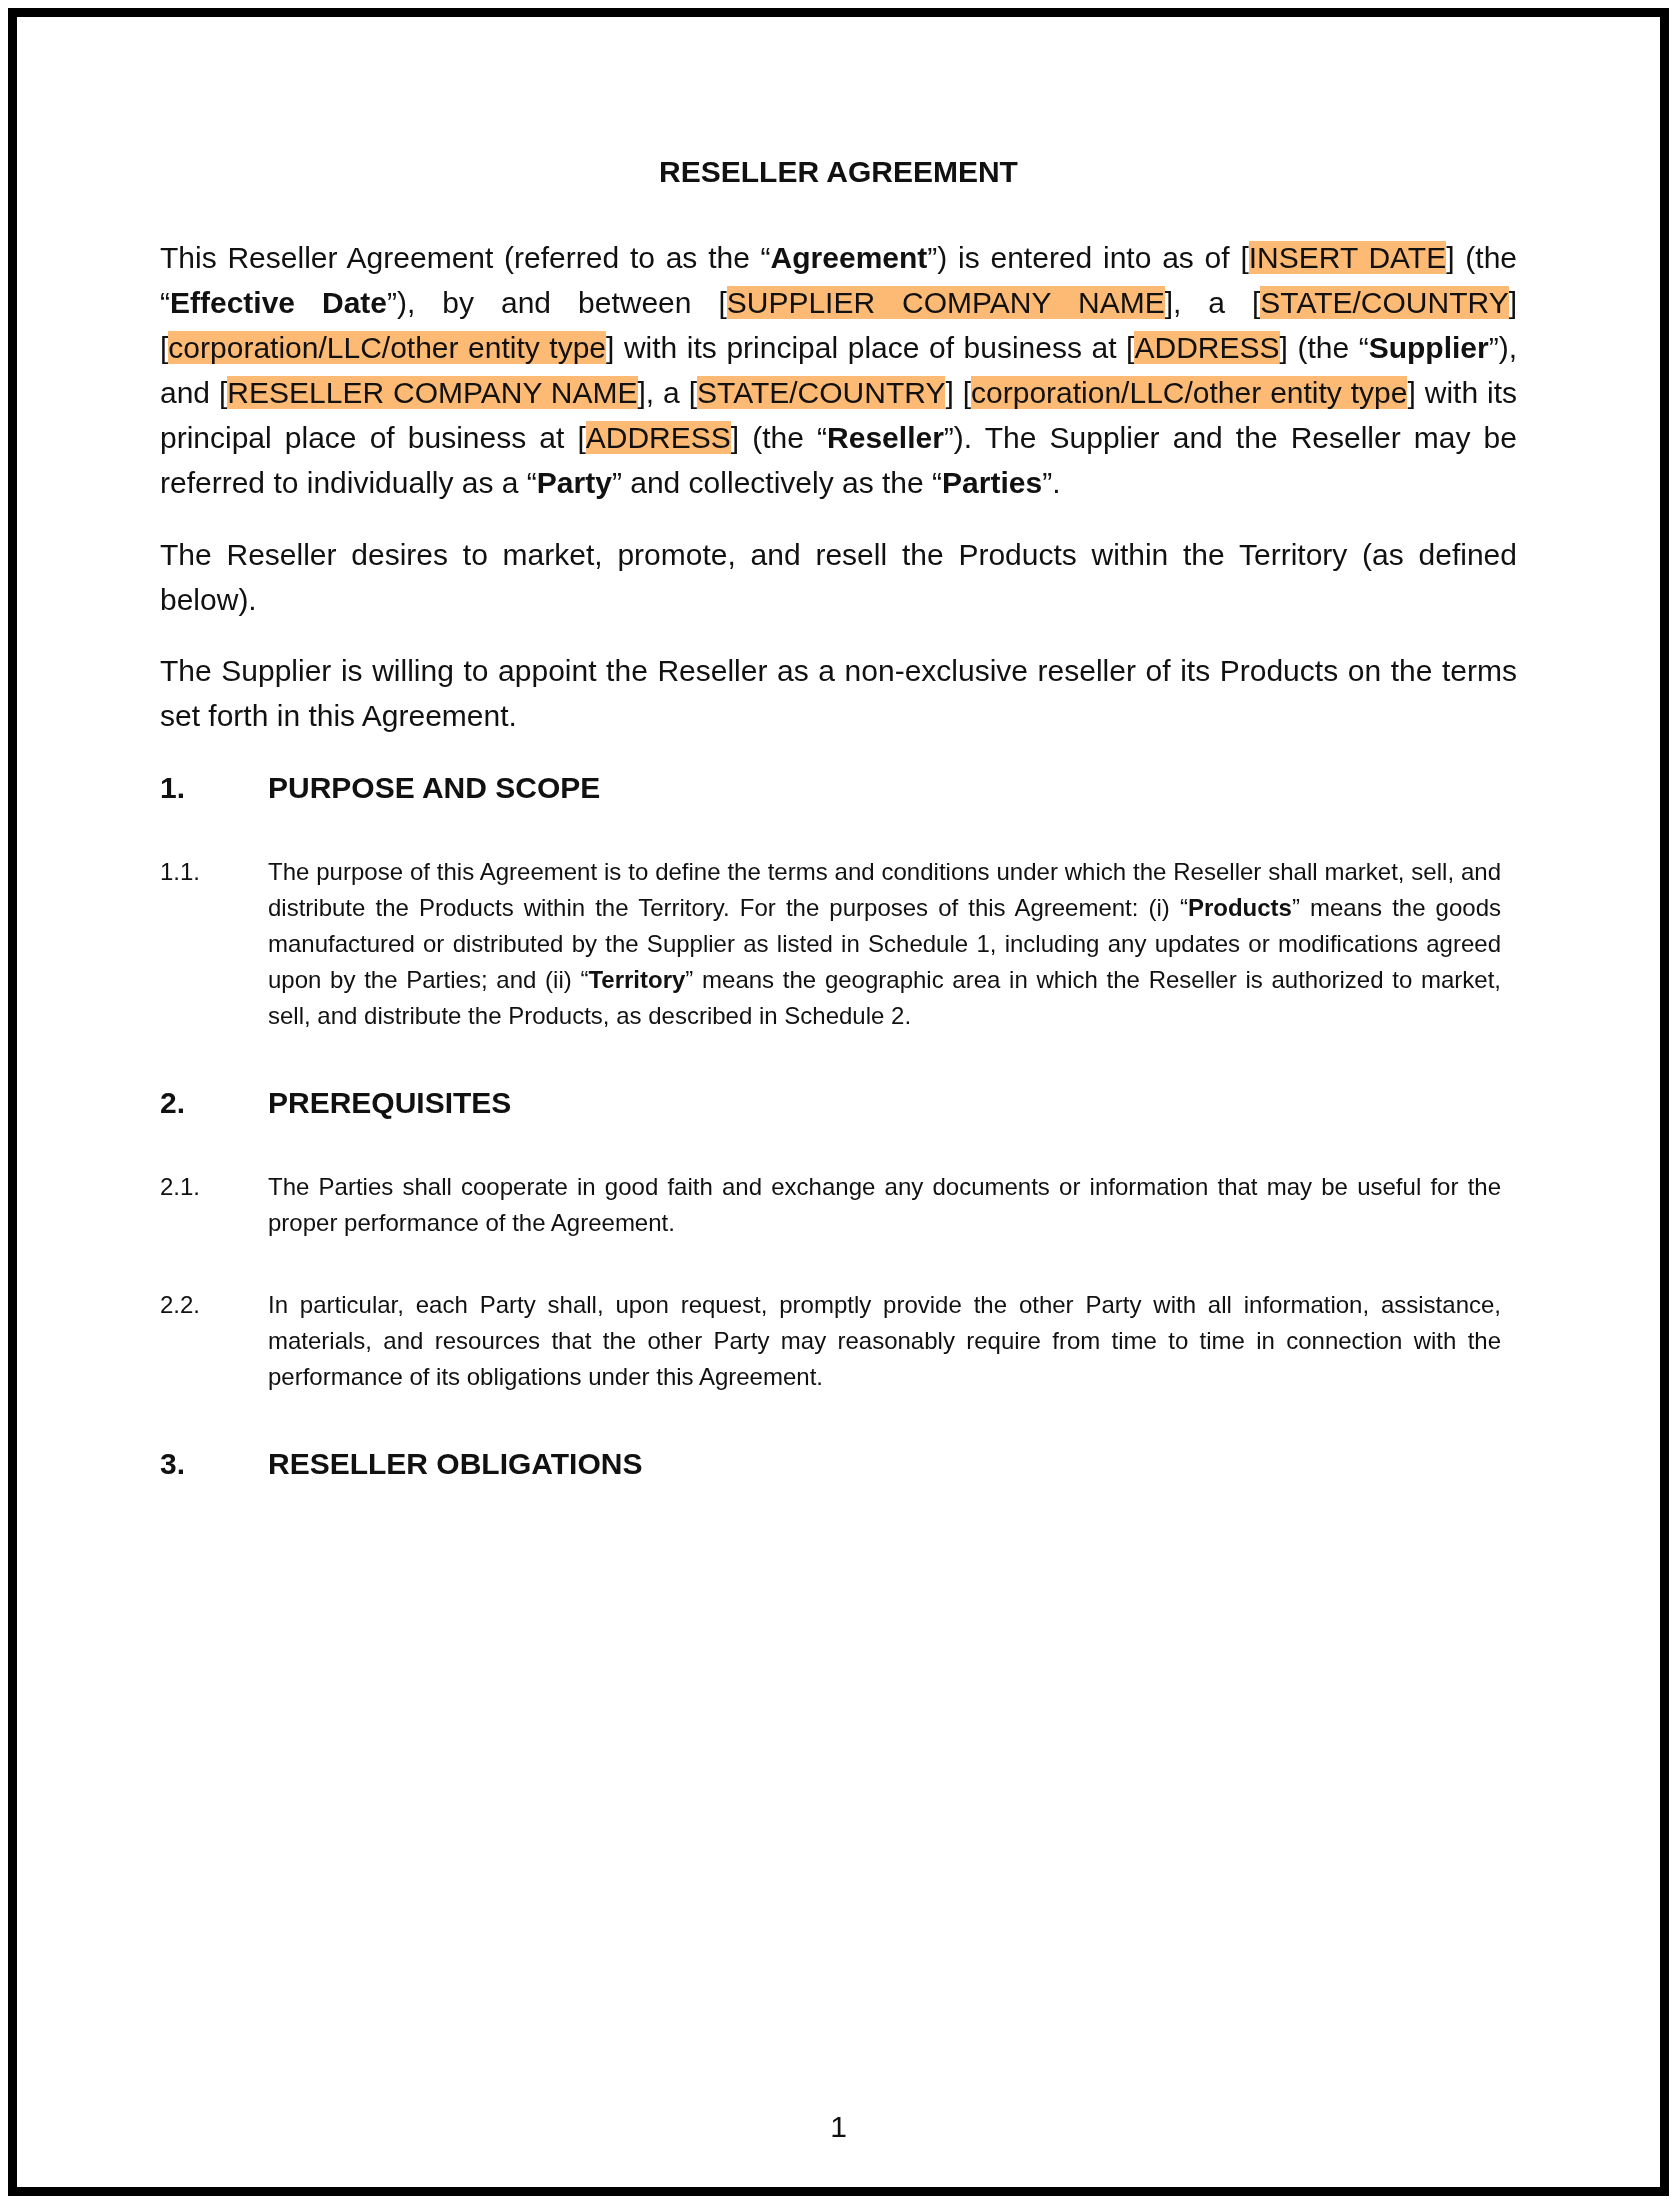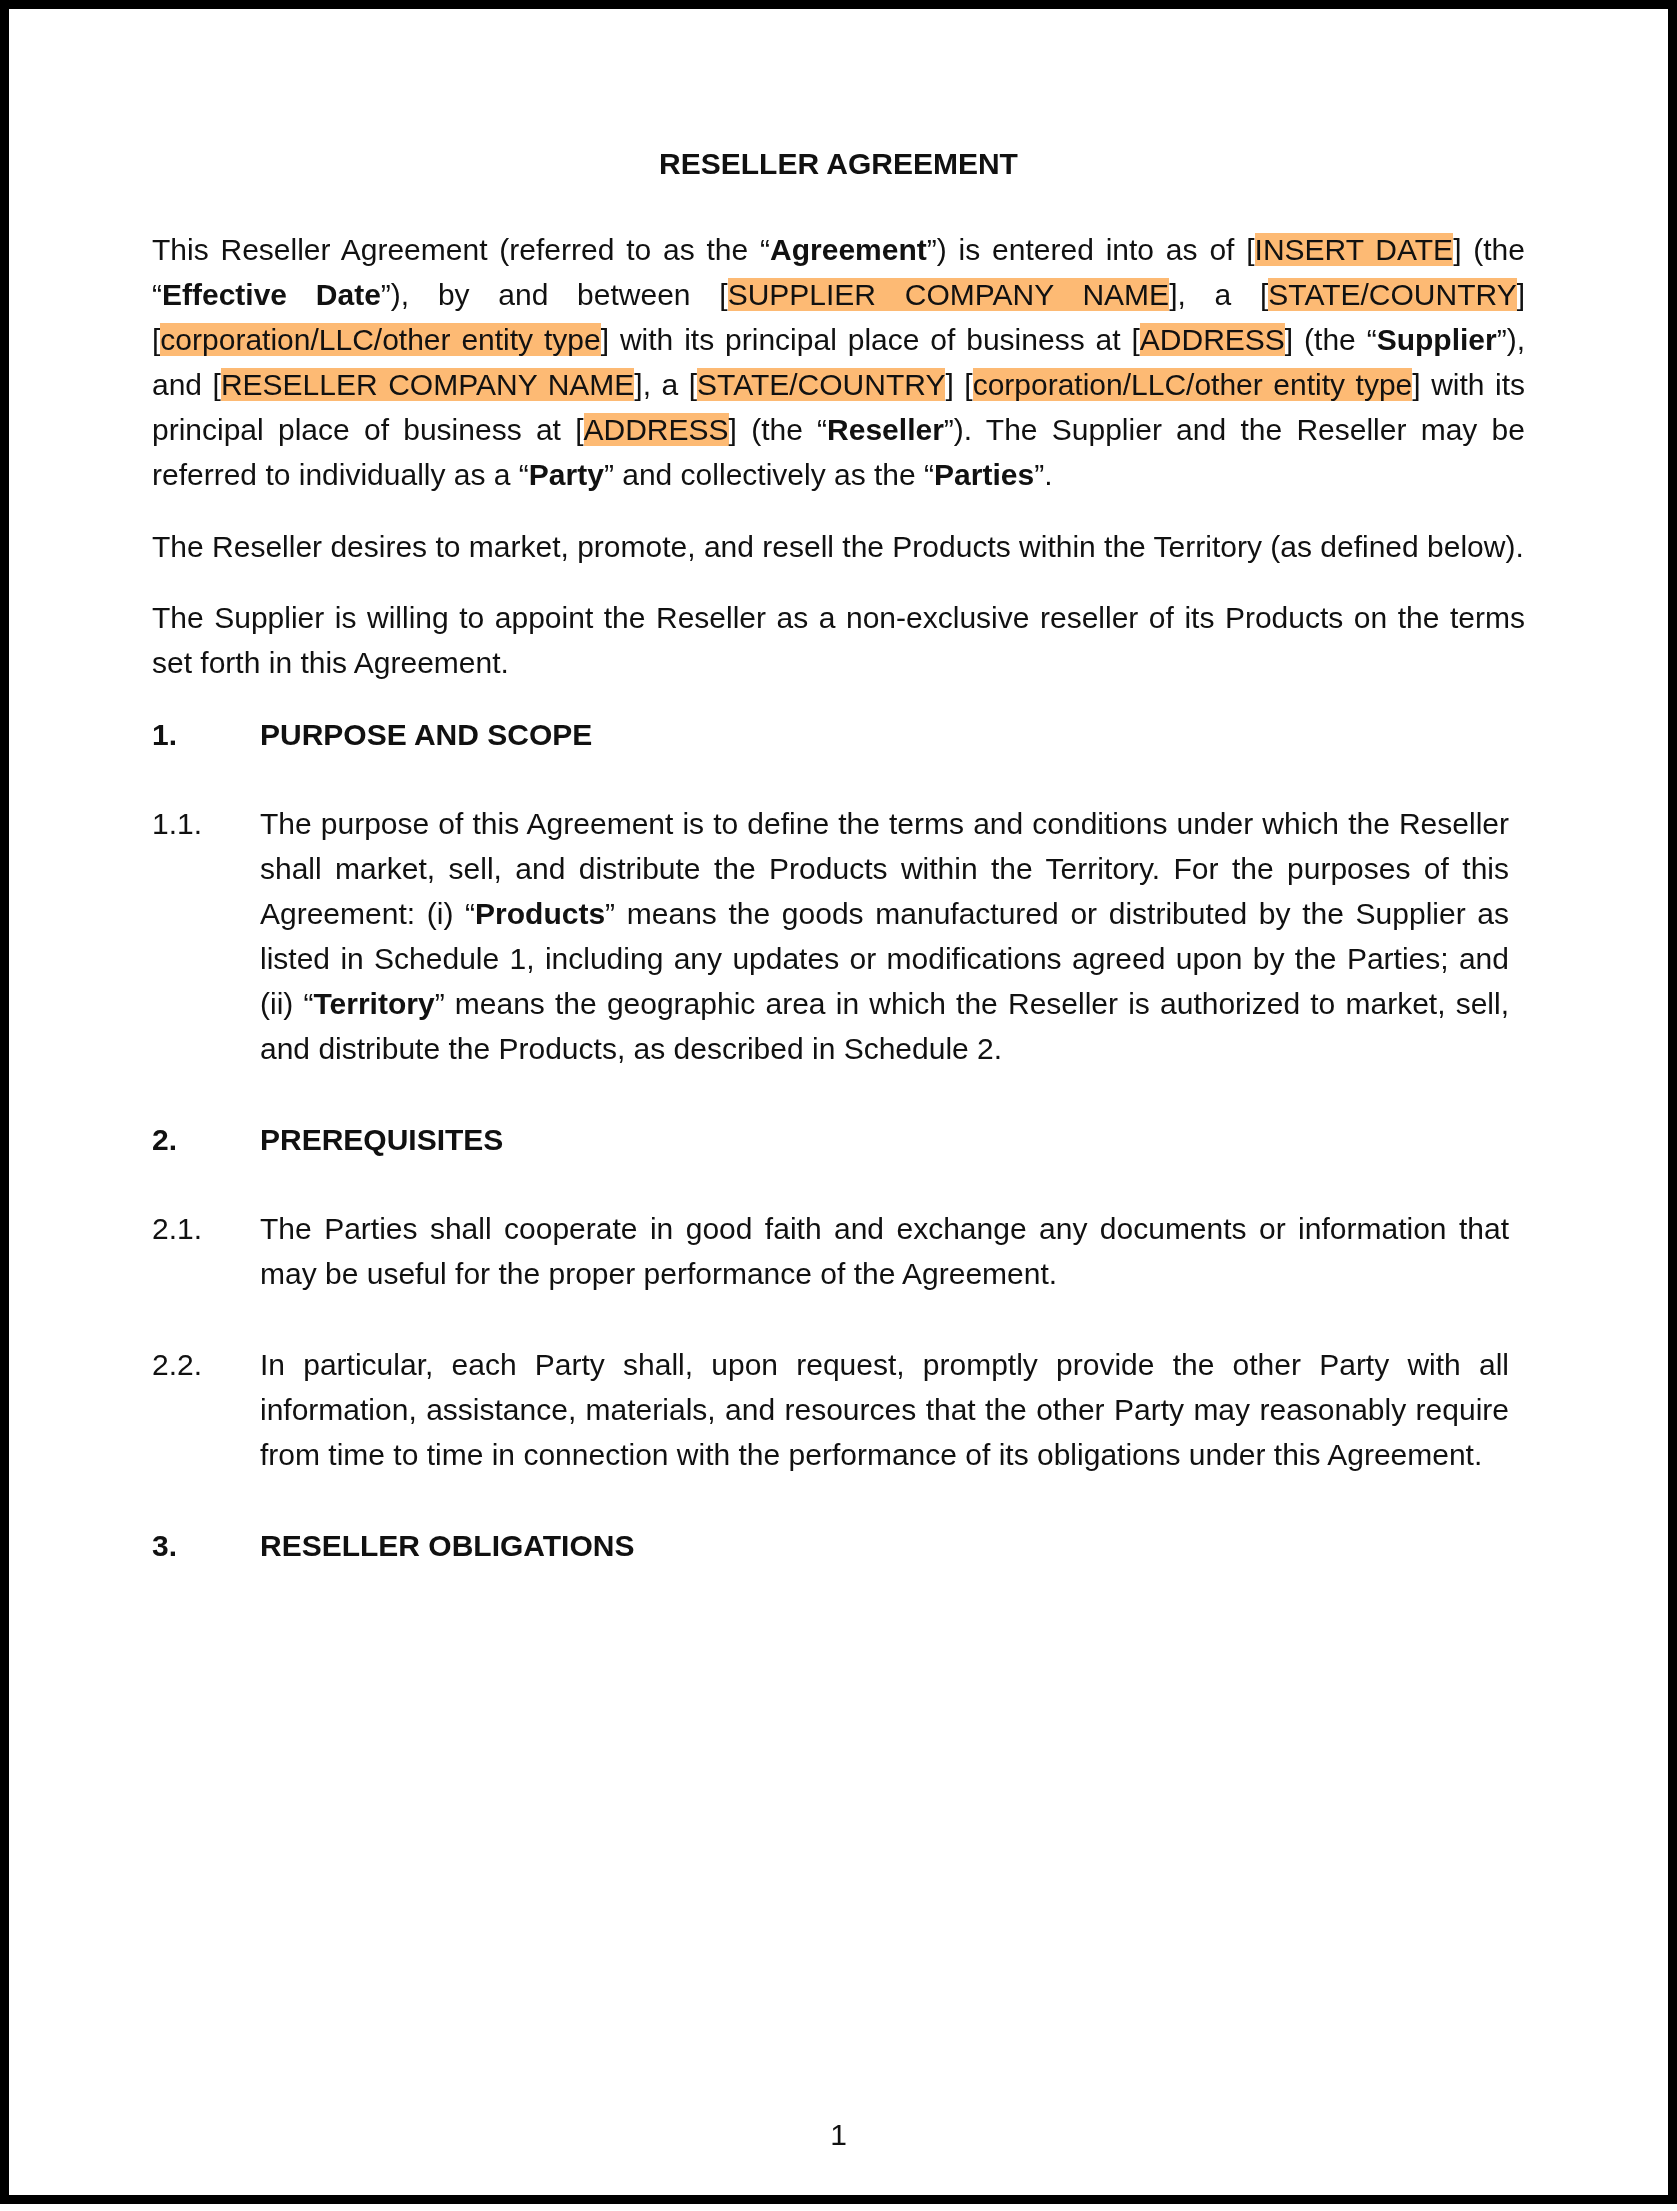--- a/index.html
+++ b/index.html
@@ -11,20 +11,21 @@
     font-family: "Liberation Sans", sans-serif;
     color: #111111;
     -webkit-font-smoothing: antialiased;
   }
   .sheet {
     position: relative;
     width: 1677px;
     height: 2204px;
     background: #ffffff;
     box-sizing: border-box;
+    padding: 8px;
     overflow: hidden;
   }
   .frame {
     position: relative;
     width: 100%;
     height: 100%;
     box-sizing: border-box;
     border: 9.7px solid #000000;
     padding: 132px 143px 0 143px;
   }
@@ -43,21 +44,21 @@
   }
   .heading {
     display: flex;
     font-size: 30px;
     line-height: 1.5;
     font-weight: 700;
     margin: 12.4px 0 44px 0;
   }
   .clause {
     display: flex;
-    font-size: 30px;
+    font-size: 24px;
     line-height: 1.5;
     margin: 0 16px 46px 0;
   }
   .num {
     flex: 0 0 108px;
   }
   .cbody {
     flex: 1;
     text-align: justify;
   }

